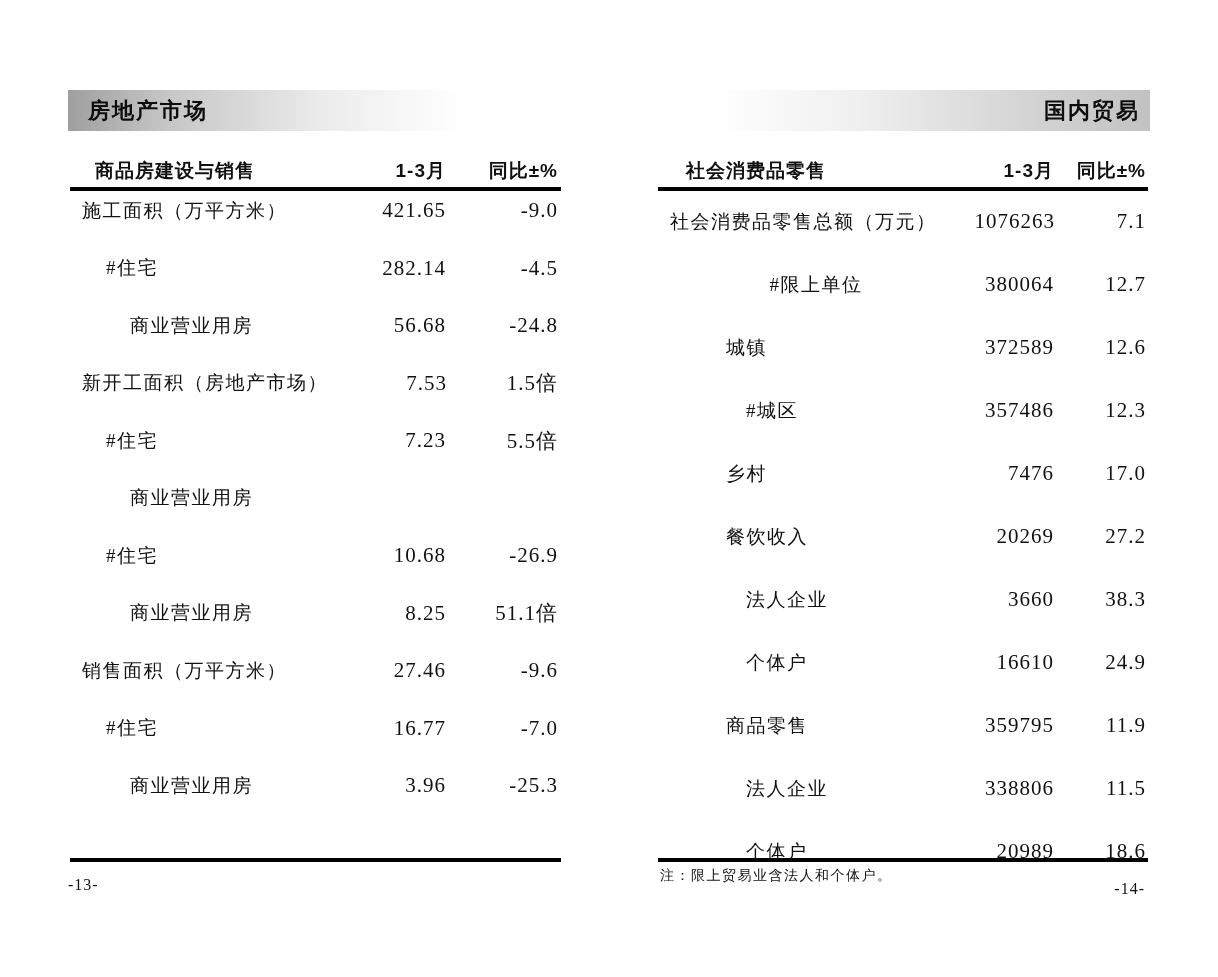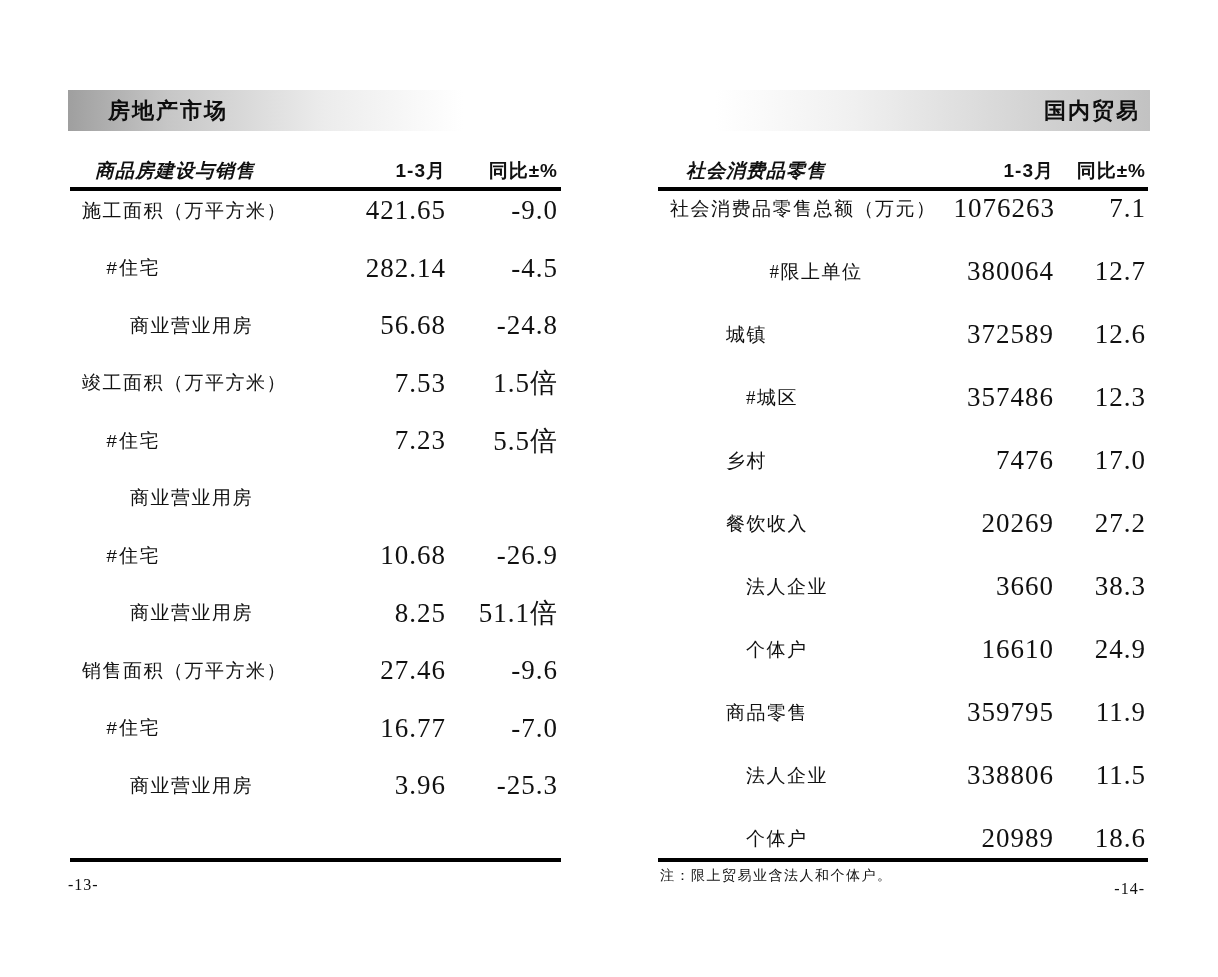--- a/index.html
+++ b/index.html
@@ -14,57 +14,57 @@
   .sec-right{left:656px;}
 
   .banner{
     position:absolute;top:0;left:0;width:494px;height:41px;
     display:flex;align-items:center;box-sizing:border-box;
     font-family:"Liberation Sans", sans-serif;font-weight:bold;font-size:22px;
     letter-spacing:2px;color:#0d0d0d;
   }
   .banner-left{
     background:linear-gradient(to right,#9f9f9f 0%,#c6c6c6 20%,#ececec 52%,#ffffff 80%);
-    padding-left:40px;
+    padding-left:20px;
   }
   .banner-right{
     background:linear-gradient(to left,#c2c2c2 0%,#d4d4d4 25%,#f0f0f0 60%,#ffffff 88%);
     justify-content:flex-end;padding-right:10px;
   }
 
   .thead{
     position:absolute;top:67px;left:2px;height:27px;
     display:flex;align-items:flex-end;
     padding-bottom:3px;border-bottom:4px solid #000;
     font-family:"Liberation Sans", sans-serif;font-weight:bold;font-size:19px;
     letter-spacing:1px;
   }
   .sec-left  .thead{width:488px;padding-right:3px;}
   .sec-right .thead{width:488px;padding-right:2px;}
-  .th-label{flex:1;font-style:italic;}
+  .th-label{flex:1;}
   .sec-left  .th-label{padding-left:25px;}
   .sec-right .th-label{padding-left:28px;}
   .th-v1{width:120px;text-align:right;}
   .th-v2{text-align:right;}
   .sec-left  .th-v2{width:112px;}
   .sec-right .th-v2{width:92px;}
 
   .rows{position:absolute;left:2px;}
   .sec-left  .rows{top:92px;width:488px;padding-right:3px;}
-  .sec-right .rows{top:87px;width:488px;padding-right:2px;}
+  .sec-right .rows{top:100px;width:488px;padding-right:2px;}
   .trow{display:flex;align-items:center;}
   .sec-left  .trow{height:57.5px;}
   .sec-right .trow{height:63px;}
   .tlabel{flex:1;font-size:19px;letter-spacing:1.5px;white-space:nowrap;margin-left:12px;}
-  .tv{font-size:27px;letter-spacing:1px;text-align:right;white-space:nowrap;}
+  .tv{font-size:21px;letter-spacing:1px;text-align:right;white-space:nowrap;}
   .tv1{width:120px;}
   .sec-left  .tv2{width:112px;}
   .sec-right .tv2{width:92px;}
 
-  .sec-left  .ind-1{padding-left:24px;font-family:Liberation Mono, monospace;}
+  .sec-left  .ind-1{padding-left:24px;}
   .sec-left  .ind-2{padding-left:48px;}
   .sec-right .ind-1{padding-left:28px;text-align:center;}
   .sec-right .ind-2{padding-left:56px;}
   .sec-right .ind-3{padding-left:76px;}
 
   .bline{position:absolute;left:2px;top:768px;height:4px;background:#000;}
   .sec-left  .bline{width:491px;}
   .sec-right .bline{width:490px;}
 
   .note{position:absolute;left:4px;top:777px;font-size:14px;letter-spacing:1.5px;}
@@ -96,21 +96,21 @@
           <div class="tlabel ind-1">#住宅</div>
           <div class="tv tv1">282.14</div>
           <div class="tv tv2">-4.5</div>
         </div>
         <div class="trow">
           <div class="tlabel ind-2">商业营业用房</div>
           <div class="tv tv1">56.68</div>
           <div class="tv tv2">-24.8</div>
         </div>
         <div class="trow">
-          <div class="tlabel">竣工面积（万平方米）</div>
+          <div class="tlabel">新开工面积（房地产市场）</div>
           <div class="tv tv1">7.53</div>
           <div class="tv tv2">1.5倍</div>
         </div>
         <div class="trow">
           <div class="tlabel ind-1">#住宅</div>
           <div class="tv tv1">7.23</div>
           <div class="tv tv2">5.5倍</div>
         </div>
         <div class="trow">
           <div class="tlabel ind-2">商业营业用房</div>

